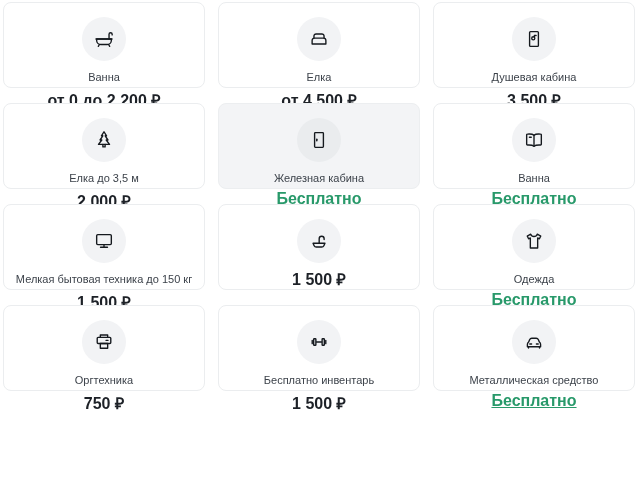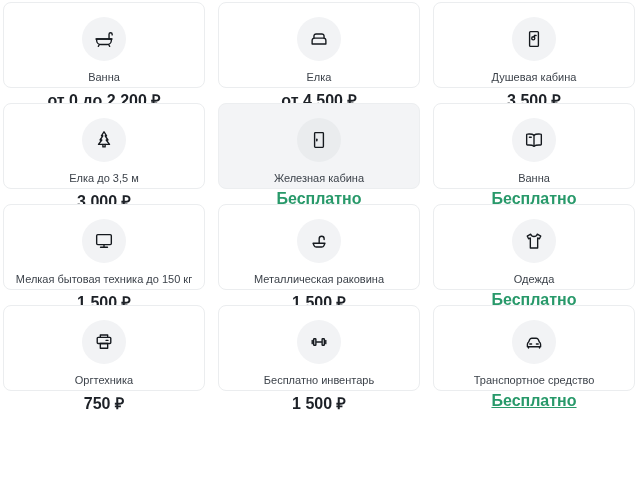--- a/index.html
+++ b/index.html
@@ -98,21 +98,21 @@
       <div class="card-price">3 500 ₽</div>
     </div>
     <div class="card">
       <div class="icon-circle">
         <svg width="22" height="22" viewBox="0 0 24 24" fill="none" stroke="#15191e" stroke-width="1.5" stroke-linecap="round" stroke-linejoin="round">
           <path d="M12 3 9.2 7.4h1.5l-3 4.6h1.9L6 16.8h12l-3.6-4.8h1.9l-3-4.6h1.5z"></path>
           <path d="M10.8 16.8v2.7h2.4v-2.7"></path>
         </svg>
       </div>
       <div class="card-title">Елка до 3,5 м</div>
-      <div class="card-price">3 000 ₽</div>
+      <div class="card-price">2 000 ₽</div>
     </div>
     <div class="card highlighted">
       <div class="icon-circle">
         <svg width="22" height="22" viewBox="0 0 24 24" fill="none" stroke="#15191e" stroke-width="1.5" stroke-linecap="round" stroke-linejoin="round">
           <rect x="7.2" y="4" width="9.6" height="16" rx=".8"></rect>
           <path d="M9.6 11.2v1.6" stroke-width="1.7"></path>
         </svg>
       </div>
       <div class="card-title">Железная кабина</div>
       <div class="card-price free">Бесплатно</div>
@@ -139,21 +139,20 @@
       <div class="card-title">Мелкая бытовая техника до 150 кг</div>
       <div class="card-price">1 500 ₽</div>
     </div>
     <div class="card">
       <div class="icon-circle">
         <svg width="22" height="22" viewBox="0 0 24 24" fill="none" stroke="#15191e" stroke-width="1.5" stroke-linecap="round" stroke-linejoin="round">
           <path d="M5.5 14.5h13l-1.2 2.6a2.6 2.6 0 0 1-2.4 1.5H9.1a2.6 2.6 0 0 1-2.4-1.5z"></path>
           <path d="M12.2 14.5V9.5a2.7 2.7 0 0 1 5.4 0v.9"></path>
         </svg>
       </div>
-      <div class="card-title">Металлическая раковина</div>
       <div class="card-price">1 500 ₽</div>
     </div>
     <div class="card">
       <div class="icon-circle">
         <svg width="22" height="22" viewBox="0 0 24 24" fill="none" stroke="#15191e" stroke-width="1.5" stroke-linecap="round" stroke-linejoin="round">
           <path d="M8.4 4.5 4.6 6.6l1.5 3 1.9-.9v11h8v-11l1.9.9 1.5-3-3.8-2.1a3.8 3.8 0 0 1-7.2 0z"></path>
         </svg>
       </div>
       <div class="card-title">Одежда</div>
       <div class="card-price free">Бесплатно</div>
@@ -183,16 +182,16 @@
       <div class="card-price">1 500 ₽</div>
     </div>
     <div class="card">
       <div class="icon-circle">
         <svg width="22" height="22" viewBox="0 0 24 24" fill="none" stroke="#15191e" stroke-width="1.5" stroke-linecap="round" stroke-linejoin="round">
           <path d="M4.8 17.2v-2.6c0-.9.35-1.7 1-2.3l.5-.5.9-2.3a2.6 2.6 0 0 1 2.4-1.6h4.8a2.6 2.6 0 0 1 2.4 1.6l.9 2.3.5.5c.65.6 1 1.4 1 2.3v2.6z"></path>
           <path d="M7.4 14.2h2M14.6 14.2h2"></path>
           <path d="M6 17.2v1.4M18 17.2v1.4"></path>
         </svg>
       </div>
-      <div class="card-title">Транспортное средство</div>
+      <div class="card-title">Металлическая средство</div>
       <div class="card-price free">Бесплатно</div>
     </div>
   </div>
 
 </body></html>

